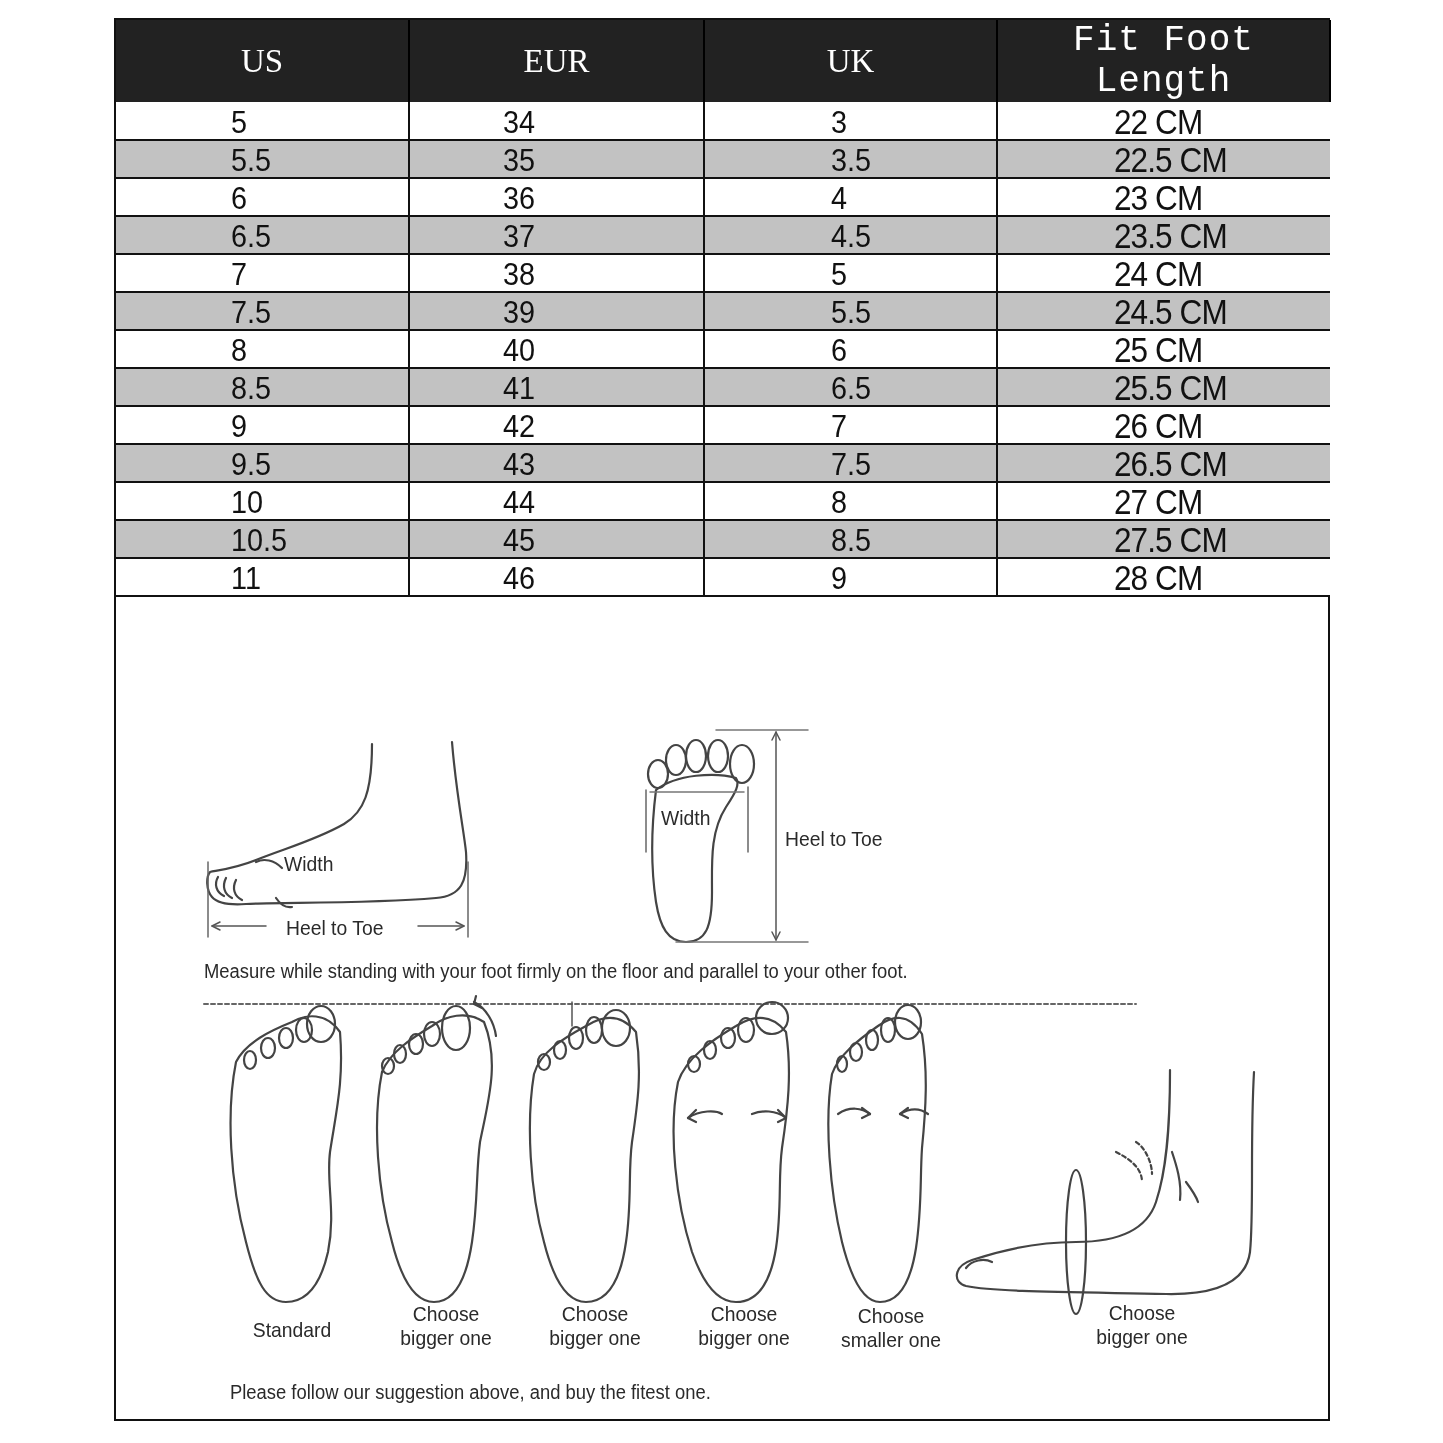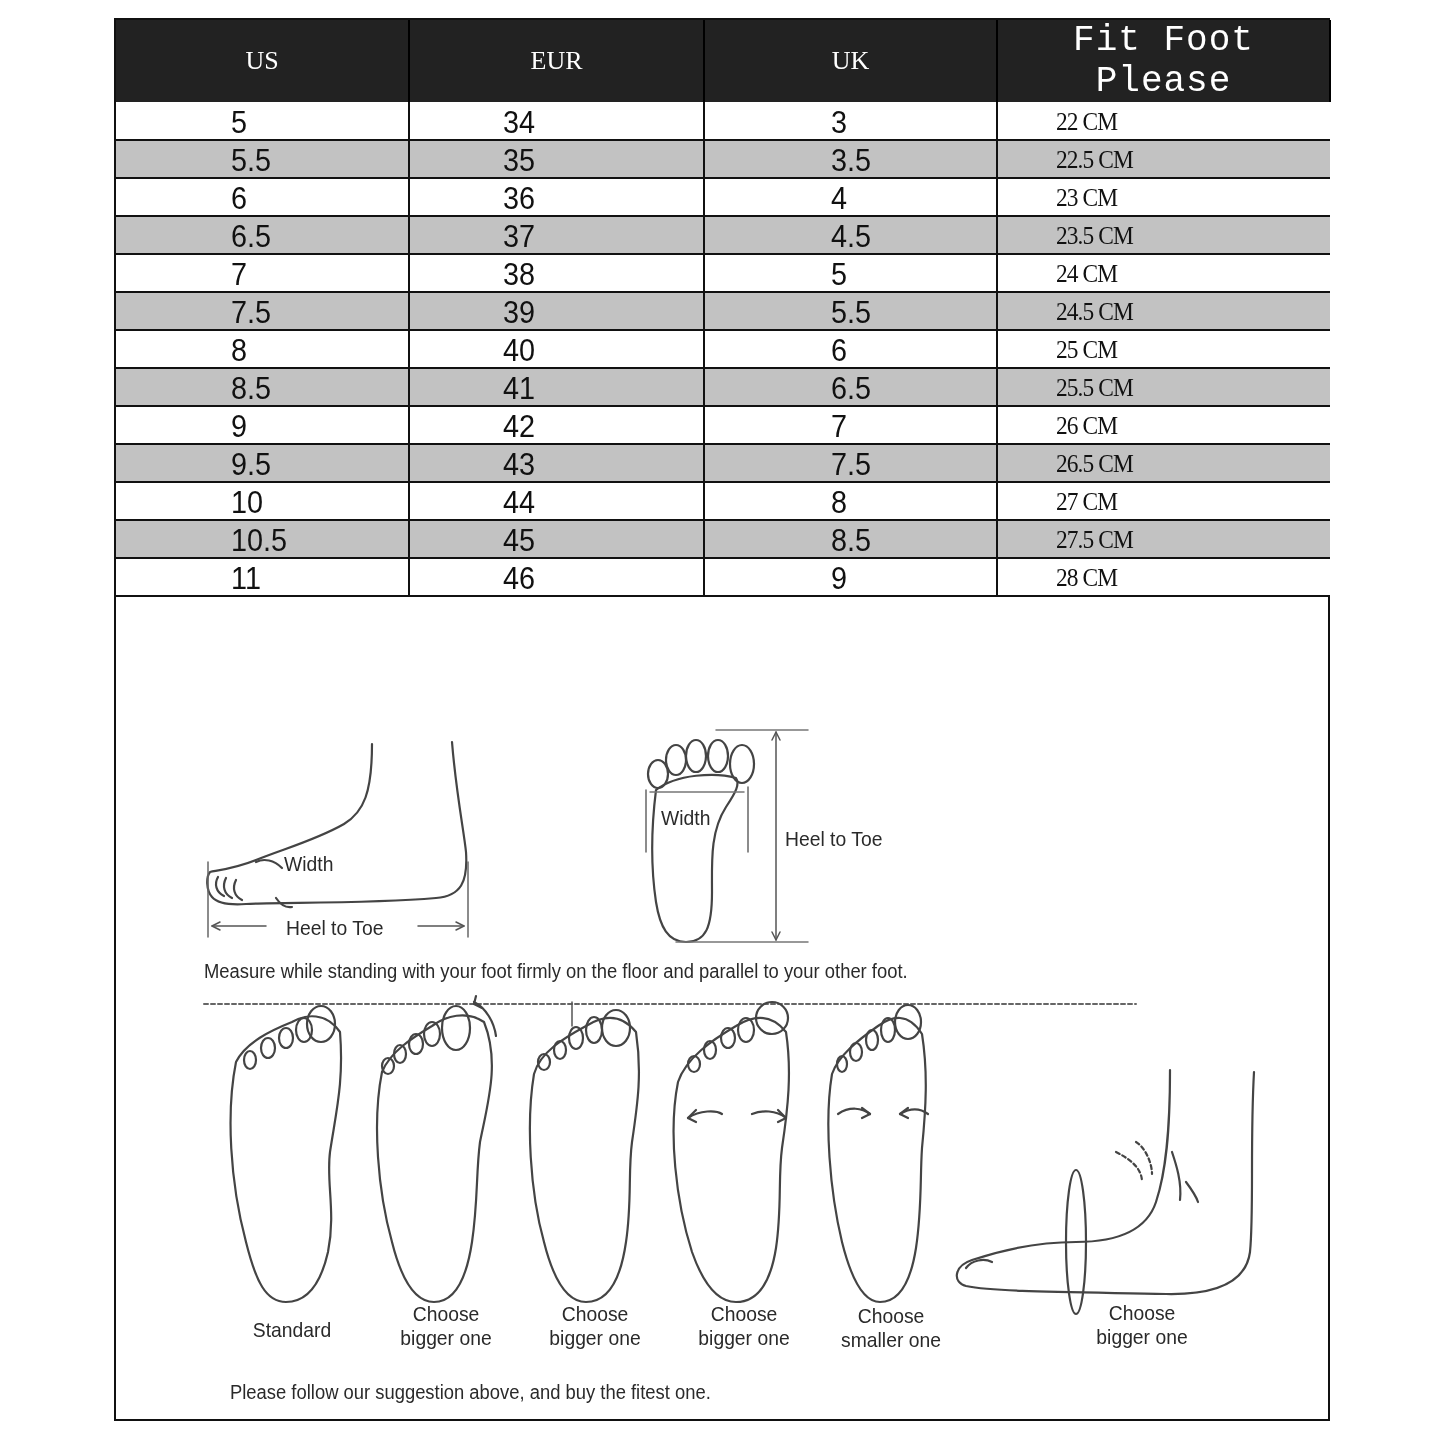--- a/index.html
+++ b/index.html
@@ -17,39 +17,39 @@
     border-collapse: collapse; table-layout: fixed;
   }
   .size-table col.c-us { width: 293px; }
   .size-table col.c-eur { width: 295px; }
   .size-table col.c-uk { width: 293px; }
   .size-table col.c-fit { width: 333px; }
 
   .size-table thead th {
     background: #222222; color: #ffffff; height: 51px;
     font-family: "Liberation Serif", serif; font-weight: normal;
-    font-size: 26px; text-align: center; border-right: 2px solid #000;
+    font-size: 33px; text-align: center; border-right: 2px solid #000;
     letter-spacing: 0px;
   }
   .size-table thead th.fit-h {
     font-family: "Liberation Mono", monospace; font-size: 36px; letter-spacing: 1px;
   }
   .size-table tbody td {
     height: 37.6px; font-family: "Liberation Sans Narrow", "Liberation Sans", sans-serif;
     font-size: 32px; line-height: 34px; color: #111; padding-top: 2px;
     border-right: 2px solid #111; border-bottom: 2px solid #111;
     overflow: hidden; white-space: nowrap; vertical-align: bottom;
   }
   .size-table tbody tr:nth-child(even) td { background: #c2c2c2; }
   .size-table tbody tr:nth-child(odd) td { background: #ffffff; }
   .size-table tbody tr.thick-top td { border-top: 4px solid #111; }
   .size-table td.us { padding-left: 115px; transform-origin: left; }
   .size-table td.eur { padding-left: 93px; }
   .size-table td.uk { padding-left: 126px; }
-  .size-table td.fit { padding-left: 58px; font-family: Liberation Serif, serif; font-size: 26px; letter-spacing: -1px; border-right: none; }
+  .size-table td.fit { padding-left: 116px; font-family: Liberation Sans, sans-serif; font-size: 35px; letter-spacing: -1px; border-right: none; }
   .num { display: inline-block; transform: scaleX(0.9); transform-origin: left bottom; }
 
   
   .guide {
     position: absolute; left: 0; top: 692px; width: 1214px; height: 709px;
   }
   .lbl {
     position: absolute; font-family: "Liberation Sans", sans-serif; color: #2a2a2a;
     font-size: 21px; white-space: nowrap; transform: scaleX(0.92); transform-origin: left top;
   }
@@ -66,21 +66,21 @@
         <col class="c-us">
         <col class="c-eur">
         <col class="c-uk">
         <col class="c-fit">
       </colgroup>
     <thead>
       <tr>
         <th>US</th>
         <th>EUR</th>
         <th>UK</th>
-        <th class="fit-h">Fit Foot Please</th>
+        <th class="fit-h">Fit Foot Length</th>
       </tr>
     </thead>
     <tbody id="rows">
   <tr>
     <td class="us"><span class="num">5</span></td>
     <td class="eur"><span class="num">34</span></td>
     <td class="uk"><span class="num">3</span></td>
     <td class="fit"><span class="num">22 CM</span></td>
   </tr>
 

